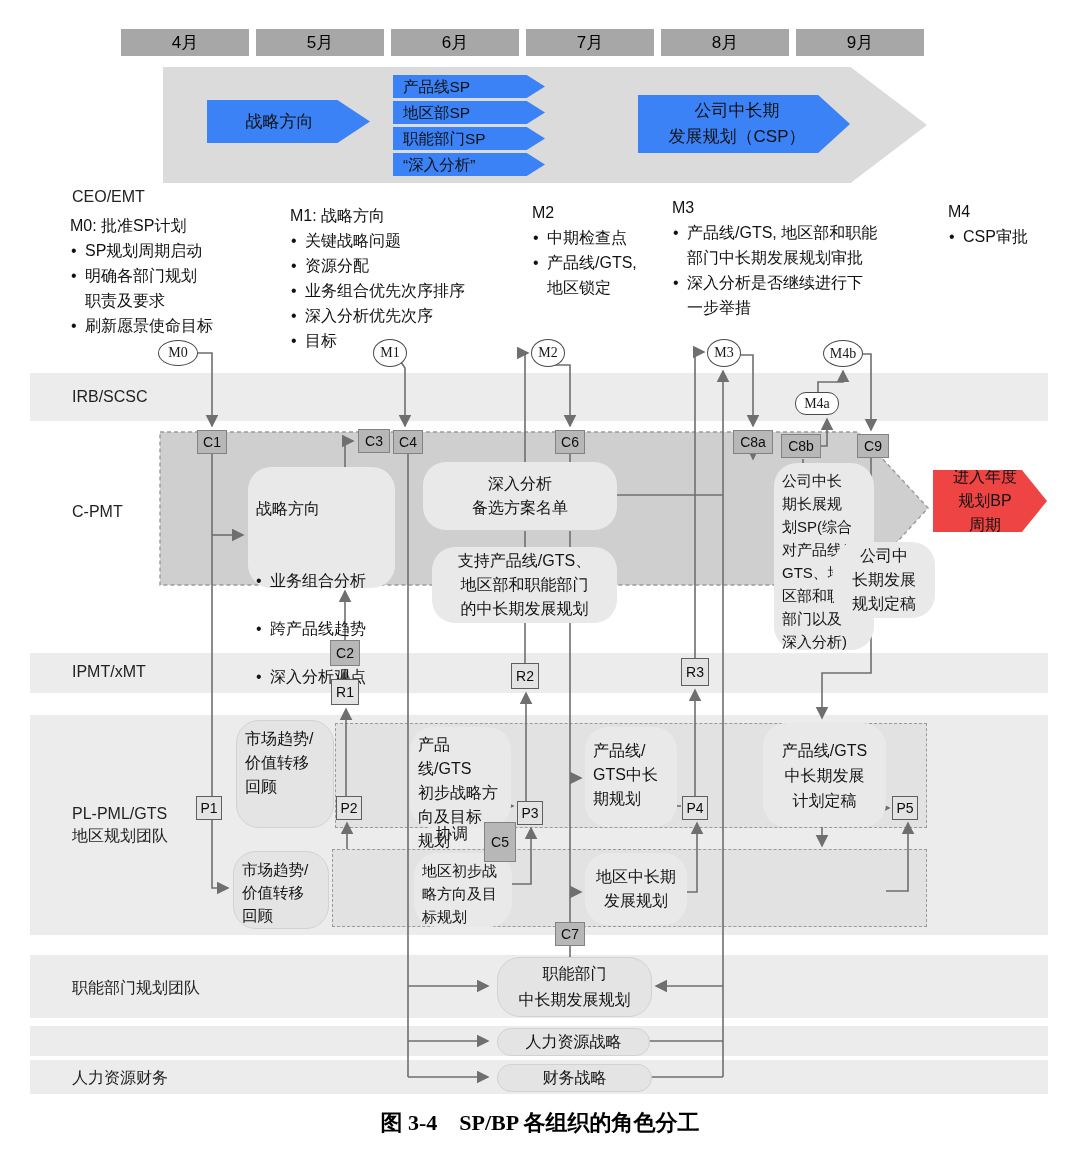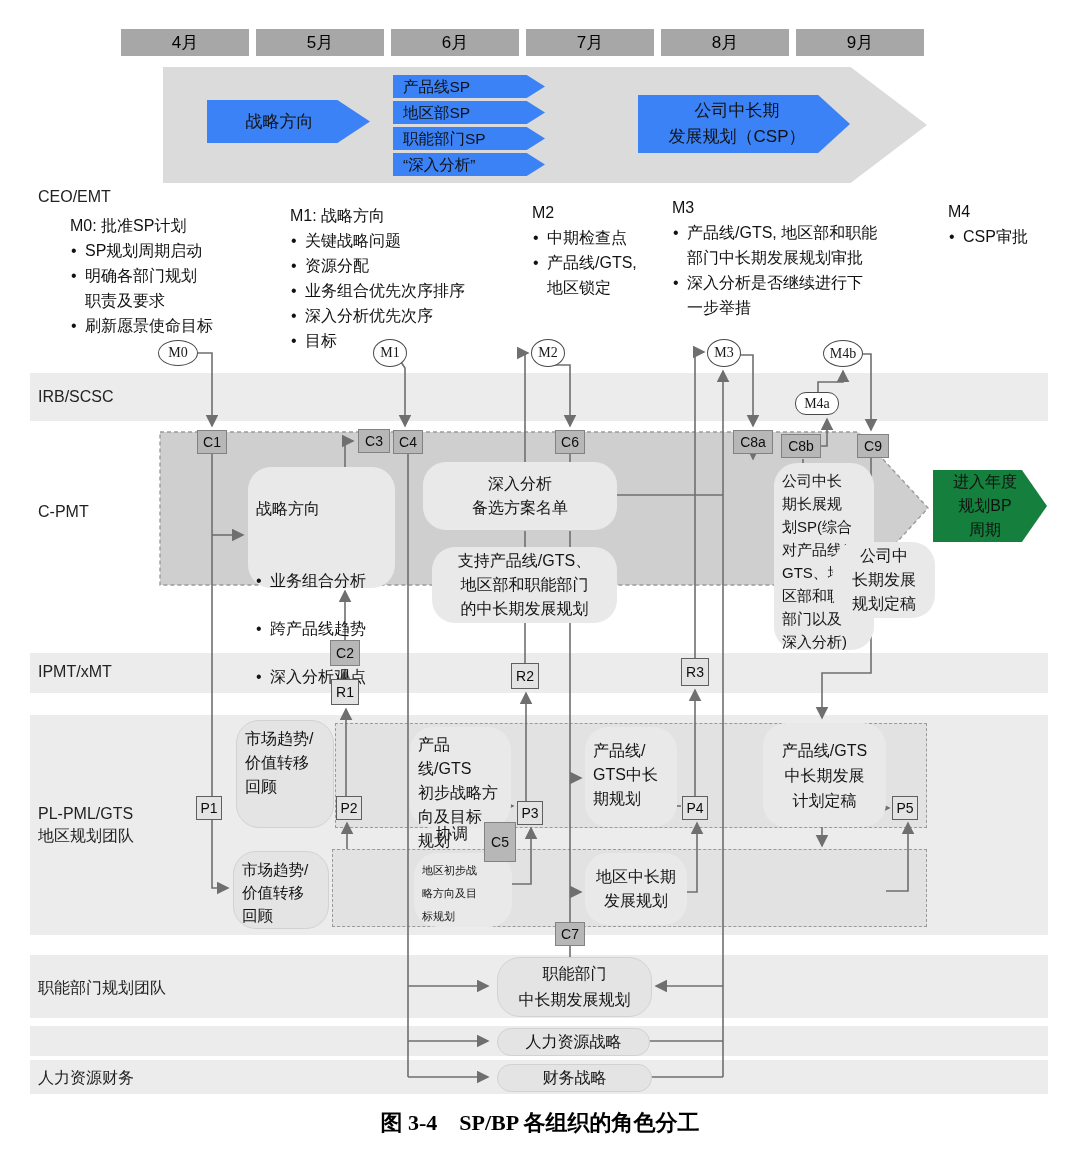--- a/index.html
+++ b/index.html
@@ -11,26 +11,26 @@
   .bigarrow{position:absolute;left:163px;top:67px;width:764px;height:116px;background:#dbdbdb;
             clip-path:polygon(0 0,90% 0,100% 50%,90% 100%,0 100%);}
   .chev{position:absolute;background:#3b82f6;display:flex;align-items:center;font-size:15.5px;
         white-space:pre-line;color:#111;}
   .chev-big{left:207px;top:100px;width:145px;height:43px;clip-path:polygon(0 0,80% 0,100% 50%,80% 100%,0 100%);
             justify-content:center;padding-right:18px;font-size:17px;}
   .chev-sm{left:393px;width:142px;height:23px;clip-path:polygon(0 0,88% 0,100% 50%,88% 100%,0 100%);
            padding-left:10px;line-height:23px;}
   .chev-csp{left:610px;top:95px;width:198px;height:58px;clip-path:polygon(0 0,85% 0,100% 50%,85% 100%,0 100%);
             justify-content:center;text-align:center;padding-right:14px;font-size:17px;line-height:26px;margin-left:28px;}
-  .chev-next{left:933px;top:470px;width:104px;height:72px;background:#15803d;
+  .chev-next{left:933px;top:470px;width:104px;height:62px;background:#ef4444;
              clip-path:polygon(0 0,78% 0,100% 50%,78% 100%,0 100%);
              justify-content:center;text-align:center;font-size:16px;line-height:24px;padding-right:10px;}
   
   .lane{position:absolute;left:30px;width:1018px;background:#ececec;z-index:0;}
-  .lane-label{position:absolute;font-size:16px;color:#222;z-index:5;}
+  .lane-label{position:absolute;font-size:16px;color:#222;z-index:5;margin-left:34px;}
   .subband{position:absolute;background:#e2e2e2;border:1px dashed #9a9a9a;z-index:1;}
   svg.overlay{position:absolute;left:0;top:0;z-index:2;}
   
   .box{position:absolute;background:#e9e9e9;font-size:16px;line-height:24px;white-space:pre-line;
        z-index:3;color:#141414;border-radius:23px;}
   .box.dkr{background:#e4e4e4;border:1px solid #d2d2d2;}
   .box.ctr{display:flex;align-items:center;justify-content:center;text-align:center;}
   .box.pad{padding:6px 8px;box-sizing:border-box;}
   
   .node{position:absolute;display:flex;align-items:center;justify-content:center;font-size:14px;
@@ -229,21 +229,21 @@
   <div class="box dkr pad" style="left:236px;top:720px;width:98px;height:108px">市场趋势/
 价值转移
 回顾</div>
   <div class="box pad" style="left:410px;top:727px;width:101px;height:101px">产品线/GTS
 初步战略方
 向及目标
 规划</div>
   <div class="box dkr pad" style="left:233px;top:851px;width:96px;height:78px;font-size:15.5px;line-height:23px">市场趋势/
 价值转移
 回顾</div>
-  <div class="box pad" style="left:414px;top:853px;width:98px;height:74px;font-size:11px;line-height:23px">地区初步战
+  <div class="box pad" style="left:414px;top:853px;width:98px;height:74px;font-size:15px;line-height:23px">地区初步战
 略方向及目
 标规划</div>
   <div class="box pad" style="left:585px;top:727px;width:92px;height:100px;padding-top:12px">产品线/
 GTS中长
 期规划</div>
   <div class="box ctr" style="left:585px;top:853px;width:102px;height:72px">地区中长期
 发展规划</div>
   <div class="box ctr" style="left:763px;top:723px;width:123px;height:104px;line-height:25px">产品线/GTS
 中长期发展
 计划定稿</div>

